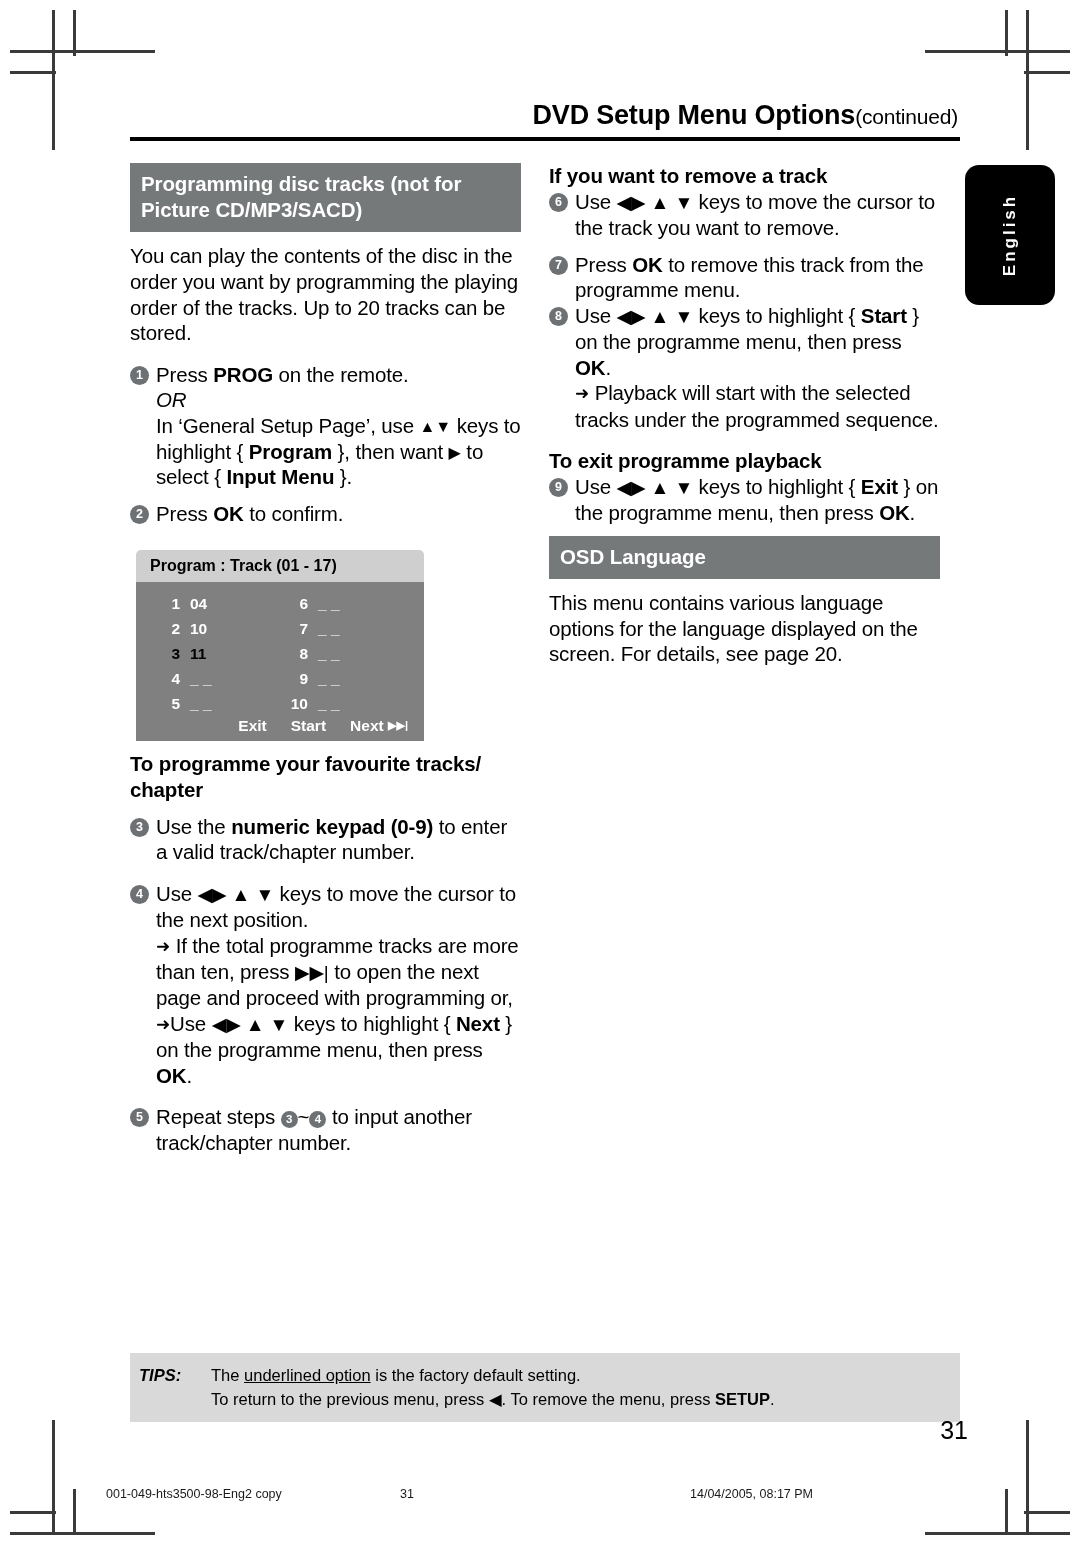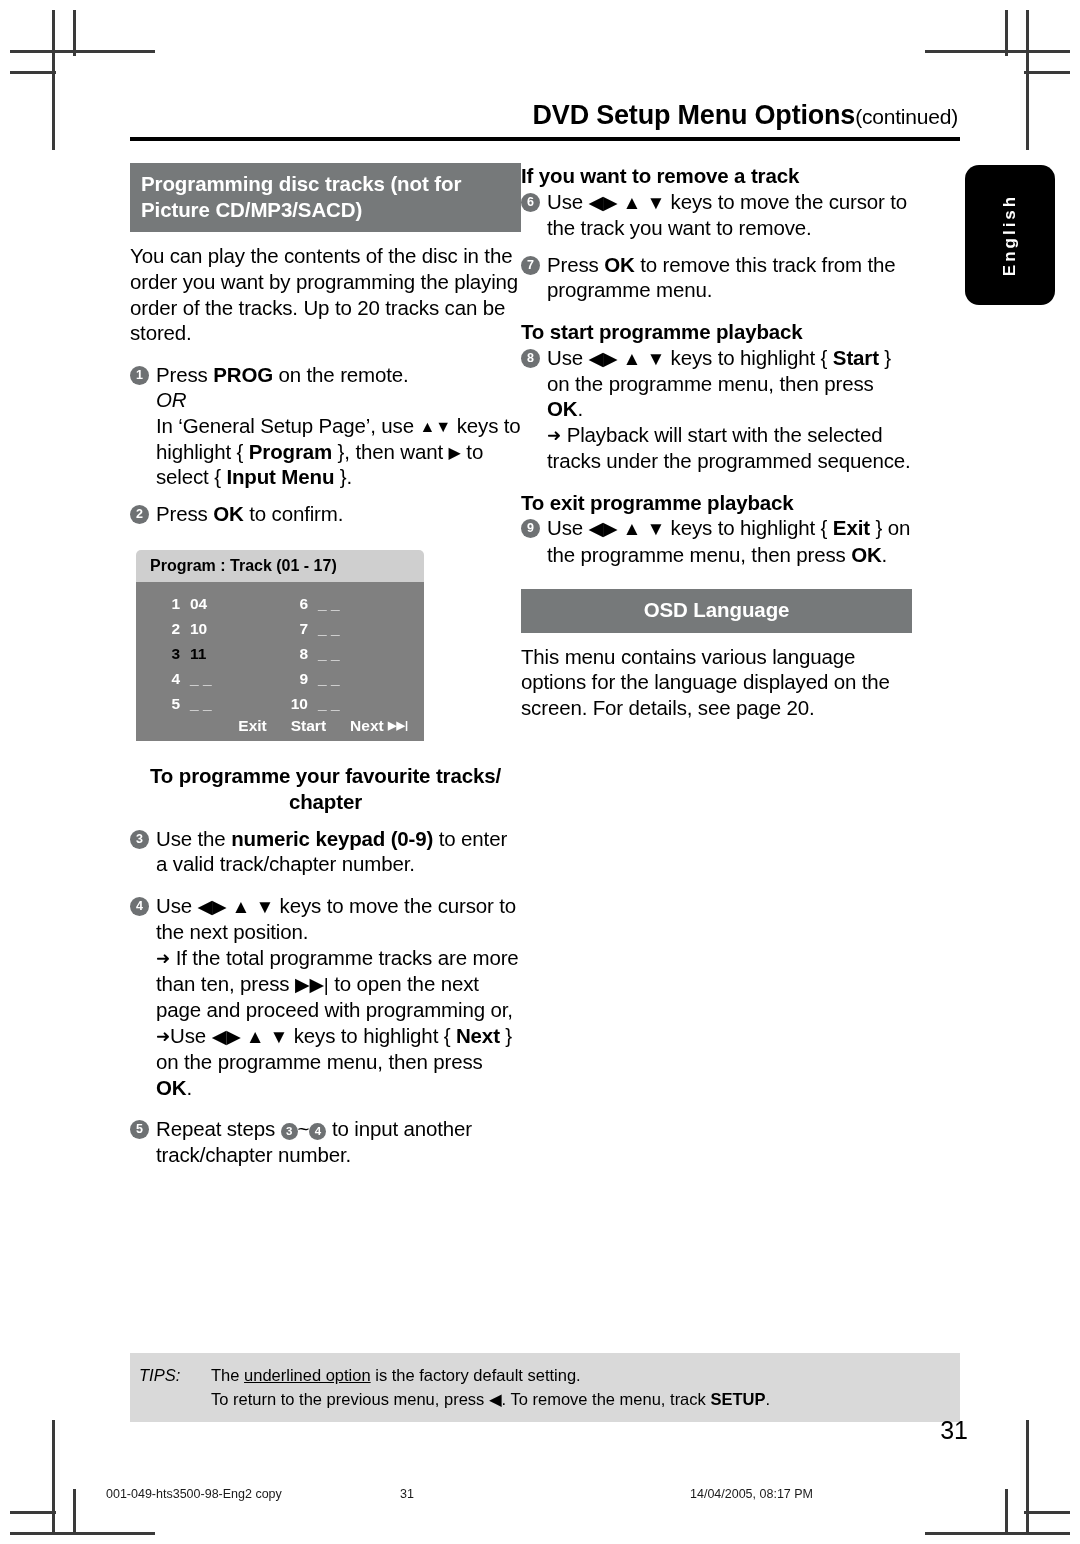--- a/index.html
+++ b/index.html
@@ -69,20 +69,21 @@
     white-space: nowrap;
     color: #fff;
     font-size: 17px;
     font-weight: bold;
     letter-spacing: 3px;
   }
 
   
   .cols {
     display: flex;
+    gap: 28px;
     margin-top: 22px;
   }
   .col { width: 391px; }
 
   
   .sec-bar {
     background: #76797a;
     color: #fff;
     font-size: 20.5px;
     font-weight: bold;
@@ -93,21 +94,21 @@
 
   
   .p {
     font-size: 20.5px;
     line-height: 25.6px;
     letter-spacing: -0.15px;
   }
   .p.tight { line-height: 25.4px; }
   .gap-s { margin-top: 11px; }
   .gap-m { margin-top: 16px; }
-  .gap-l { margin-top: 22px; text-align: center; }
+  .gap-l { margin-top: 10px; }
 
   .sub-head {
     font-size: 20.5px;
     font-weight: bold;
     line-height: 25.6px;
     letter-spacing: -0.15px;
   }
 
   b, .b { font-weight: bold; }
   .i { font-style: italic; }
@@ -207,21 +208,21 @@
     left: 130px;
     top: 1353px;
     width: 830px;
     background: #d9d9d9;
     padding: 10px 0 11px 0;
     font-size: 16.5px;
     line-height: 24px;
   }
   #tips .inner { display: flex; padding-left: 9px; }
   #tips .lbl {
-    font-weight: normal;
+    font-weight: bold;
     font-style: italic;
     width: 72px;
     flex: 0 0 auto;
   }
   #tips .und { text-decoration: underline; }
 
   
   #pageno {
     position: absolute;
     right: 112px;
@@ -396,21 +397,20 @@
         </div>
       </div>
 
       <div class="step gap-s">
         <div class="num">7</div>
         <div class="body p">
           <span>Press </span><b>OK</b><span> to remove this track from the programme menu.</span>
         </div>
       </div>
 
-      <div class="sub-head gap-m">To start programme playback</div>
 
       <div class="step">
         <div class="num">8</div>
         <div class="body p tight">
           <span>Use </span><span class="key-lg">◀▶ ▲ ▼</span><span> keys to highlight { </span><b>Start</b><span> } on the programme menu, then press </span><b>OK</b><span>.</span><br>
           <span class="arrow">➜</span> <span>Playback will start with the selected tracks under the programmed sequence.</span>
         </div>
       </div>
 
       <div class="sub-head gap-m">To exit programme playback</div>
@@ -428,21 +428,21 @@
 
     </div>
   </div>
 </div>
 
 <div id="tips">
   <div class="inner">
     <div class="lbl">TIPS:</div>
     <div>
       <span>The </span><span class="und">underlined option</span><span> is the factory default setting.</span><br>
-      <span>To return to the previous menu, press </span><span>◀</span><span>. To remove the menu, track </span><b>SETUP</b><span>.</span>
+      <span>To return to the previous menu, press </span><span>◀</span><span>. To remove the menu, press </span><b>SETUP</b><span>.</span>
     </div>
   </div>
 </div>
 
 <div id="pageno">31</div>
 
 <div id="printfoot">
   <span class="f-file">001-049-hts3500-98-Eng2 copy</span>
   <span class="f-pg">31</span>
   <span class="f-date">14/04/2005, 08:17 PM</span>

